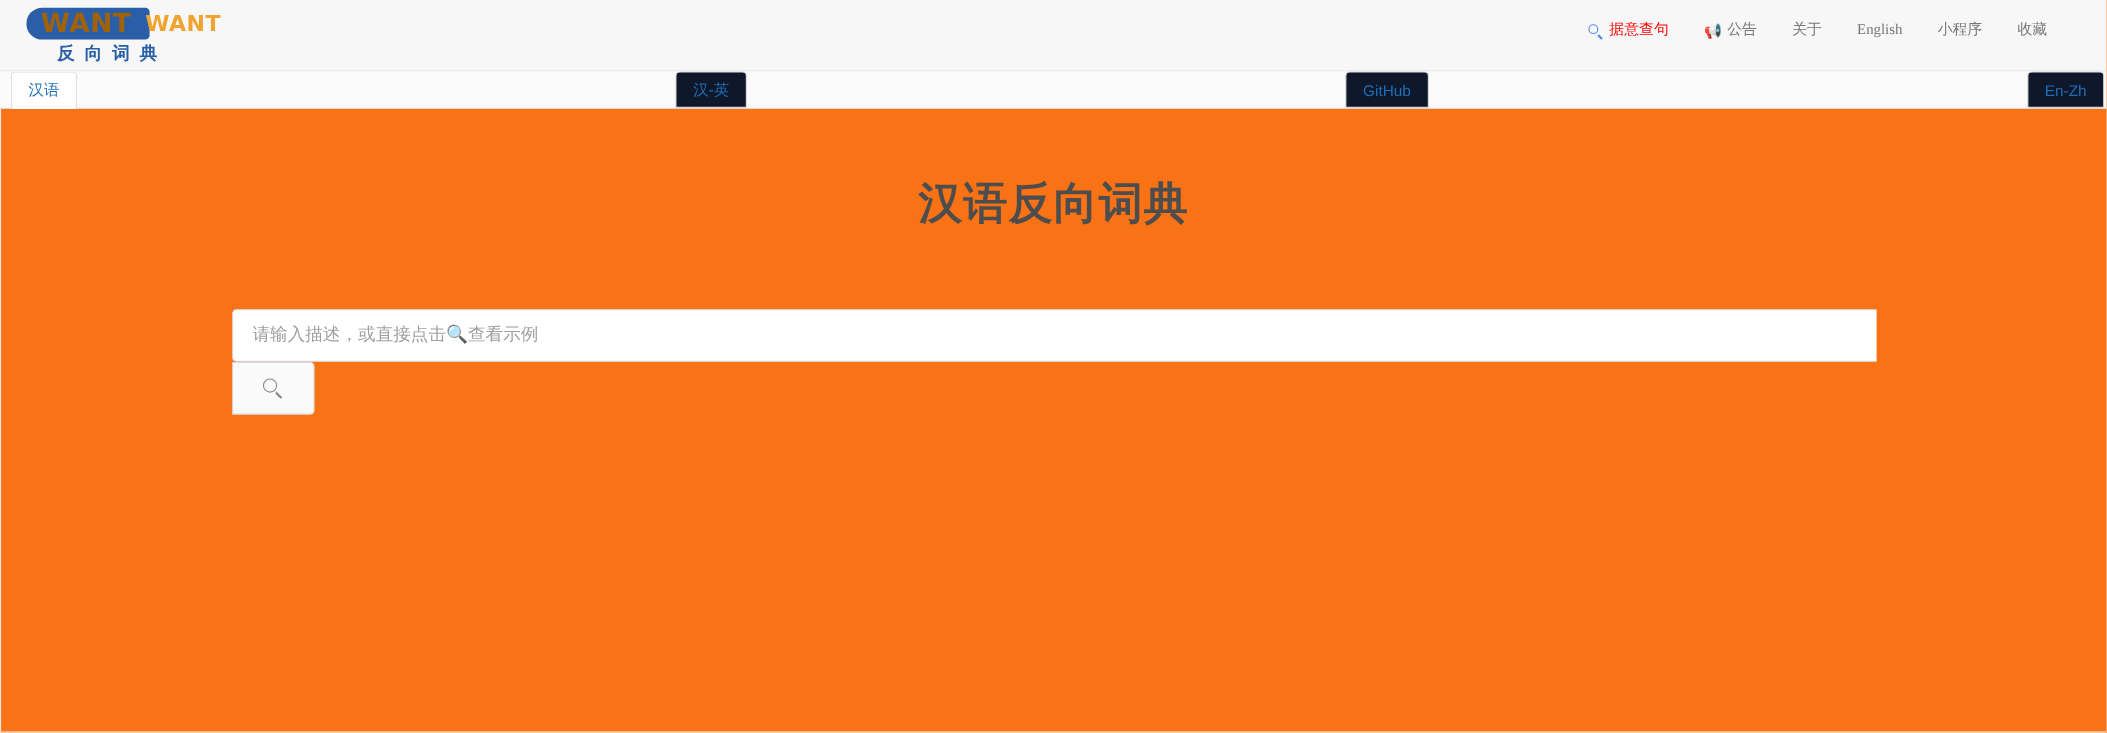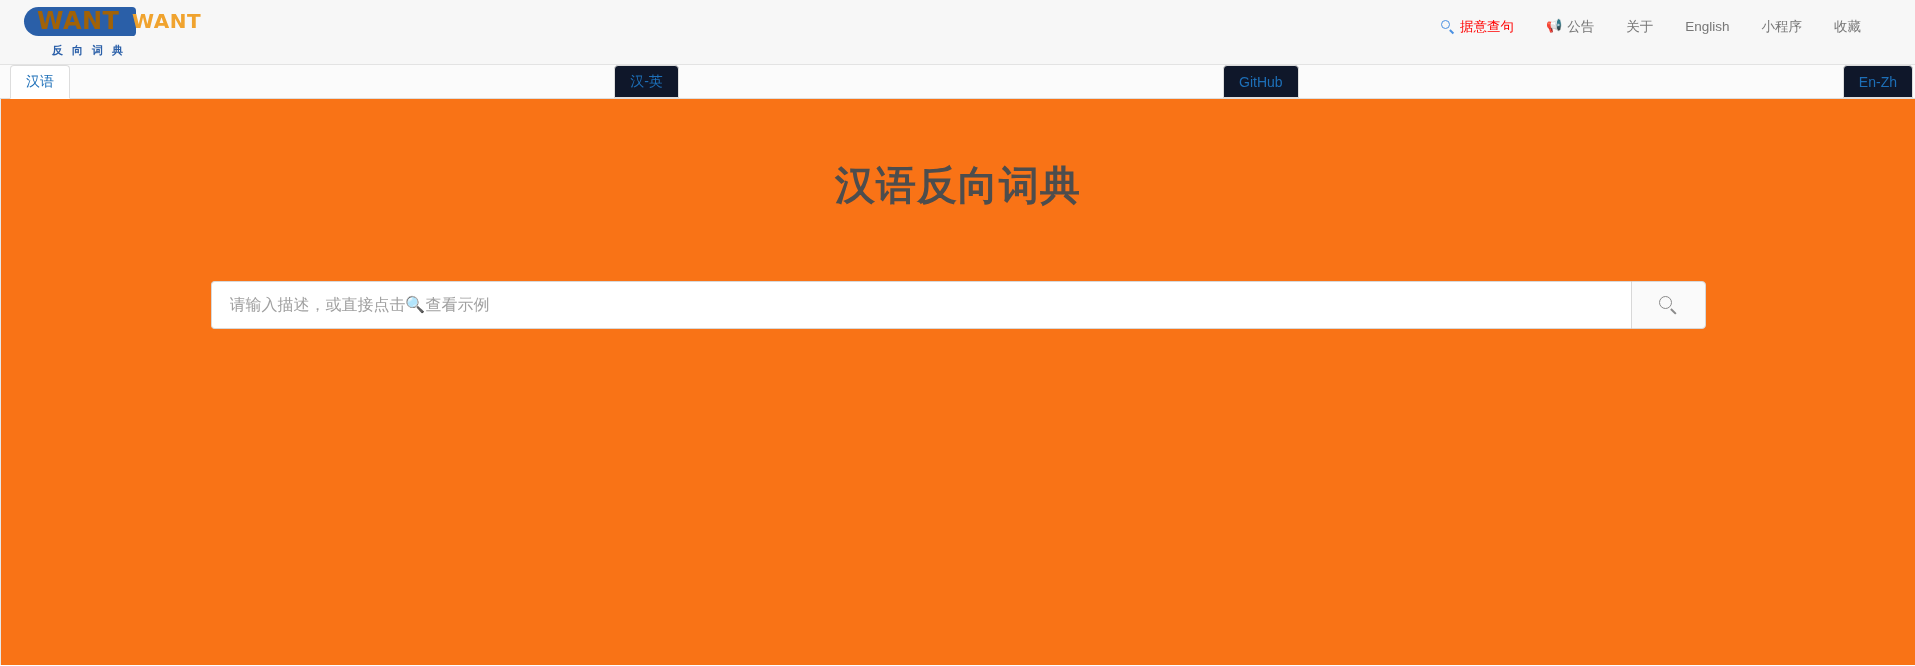--- a/index.html
+++ b/index.html
@@ -68,43 +68,44 @@
     font-size: 20px;
     font-weight: bold;
     letter-spacing: 0.5px;
     line-height: 20px;
     font-family: "DejaVu Sans", sans-serif;
   }
   .brand-sub {
     margin-top: 2px;
     padding-left: 28px;
     color: #2a5fa8;
-    font-size: 11px;
+    font-size: 16px;
     font-weight: bold;
     letter-spacing: 9px;
     line-height: 20px;
   }
 
   .nav-links {
     display: flex;
     align-items: center;
     height: 53px;
     padding-right: 38px;
     gap: 0px;
   }
   .nav-item {
     display: flex;
-    align-items: center;
+    align-items: flex-end;
     gap: 5px;
     color: #777777;
     font-size: 13.5px;
     text-decoration: none;
     padding: 0 16px;
     white-space: nowrap;
     cursor: pointer;
+    font-family: Liberation Serif, serif;
   }
   .nav-item.highlight {
     color: #ff0000;
   }
   .nav-item.highlight .nav-label {
     color: #ff0000;
   }
   .search-glyph {
     display: inline-block;
     width: 14px;
@@ -192,20 +193,21 @@
     color: #4d4d4d;
     letter-spacing: 1px;
     line-height: 1.2;
   }
   .search-row {
     margin: 0 auto;
     margin-top: 72px;
     width: 1495px;
     display: flex;
     align-items: stretch;
+    flex-direction: column;
   }
   .search-input {
     flex: 1 1 auto;
     height: 48px;
     padding: 0 18px;
     font-size: 16px;
     color: #333333;
     background: #ffffff;
     border: 1px solid #d8d8d8;
     border-right: none;

